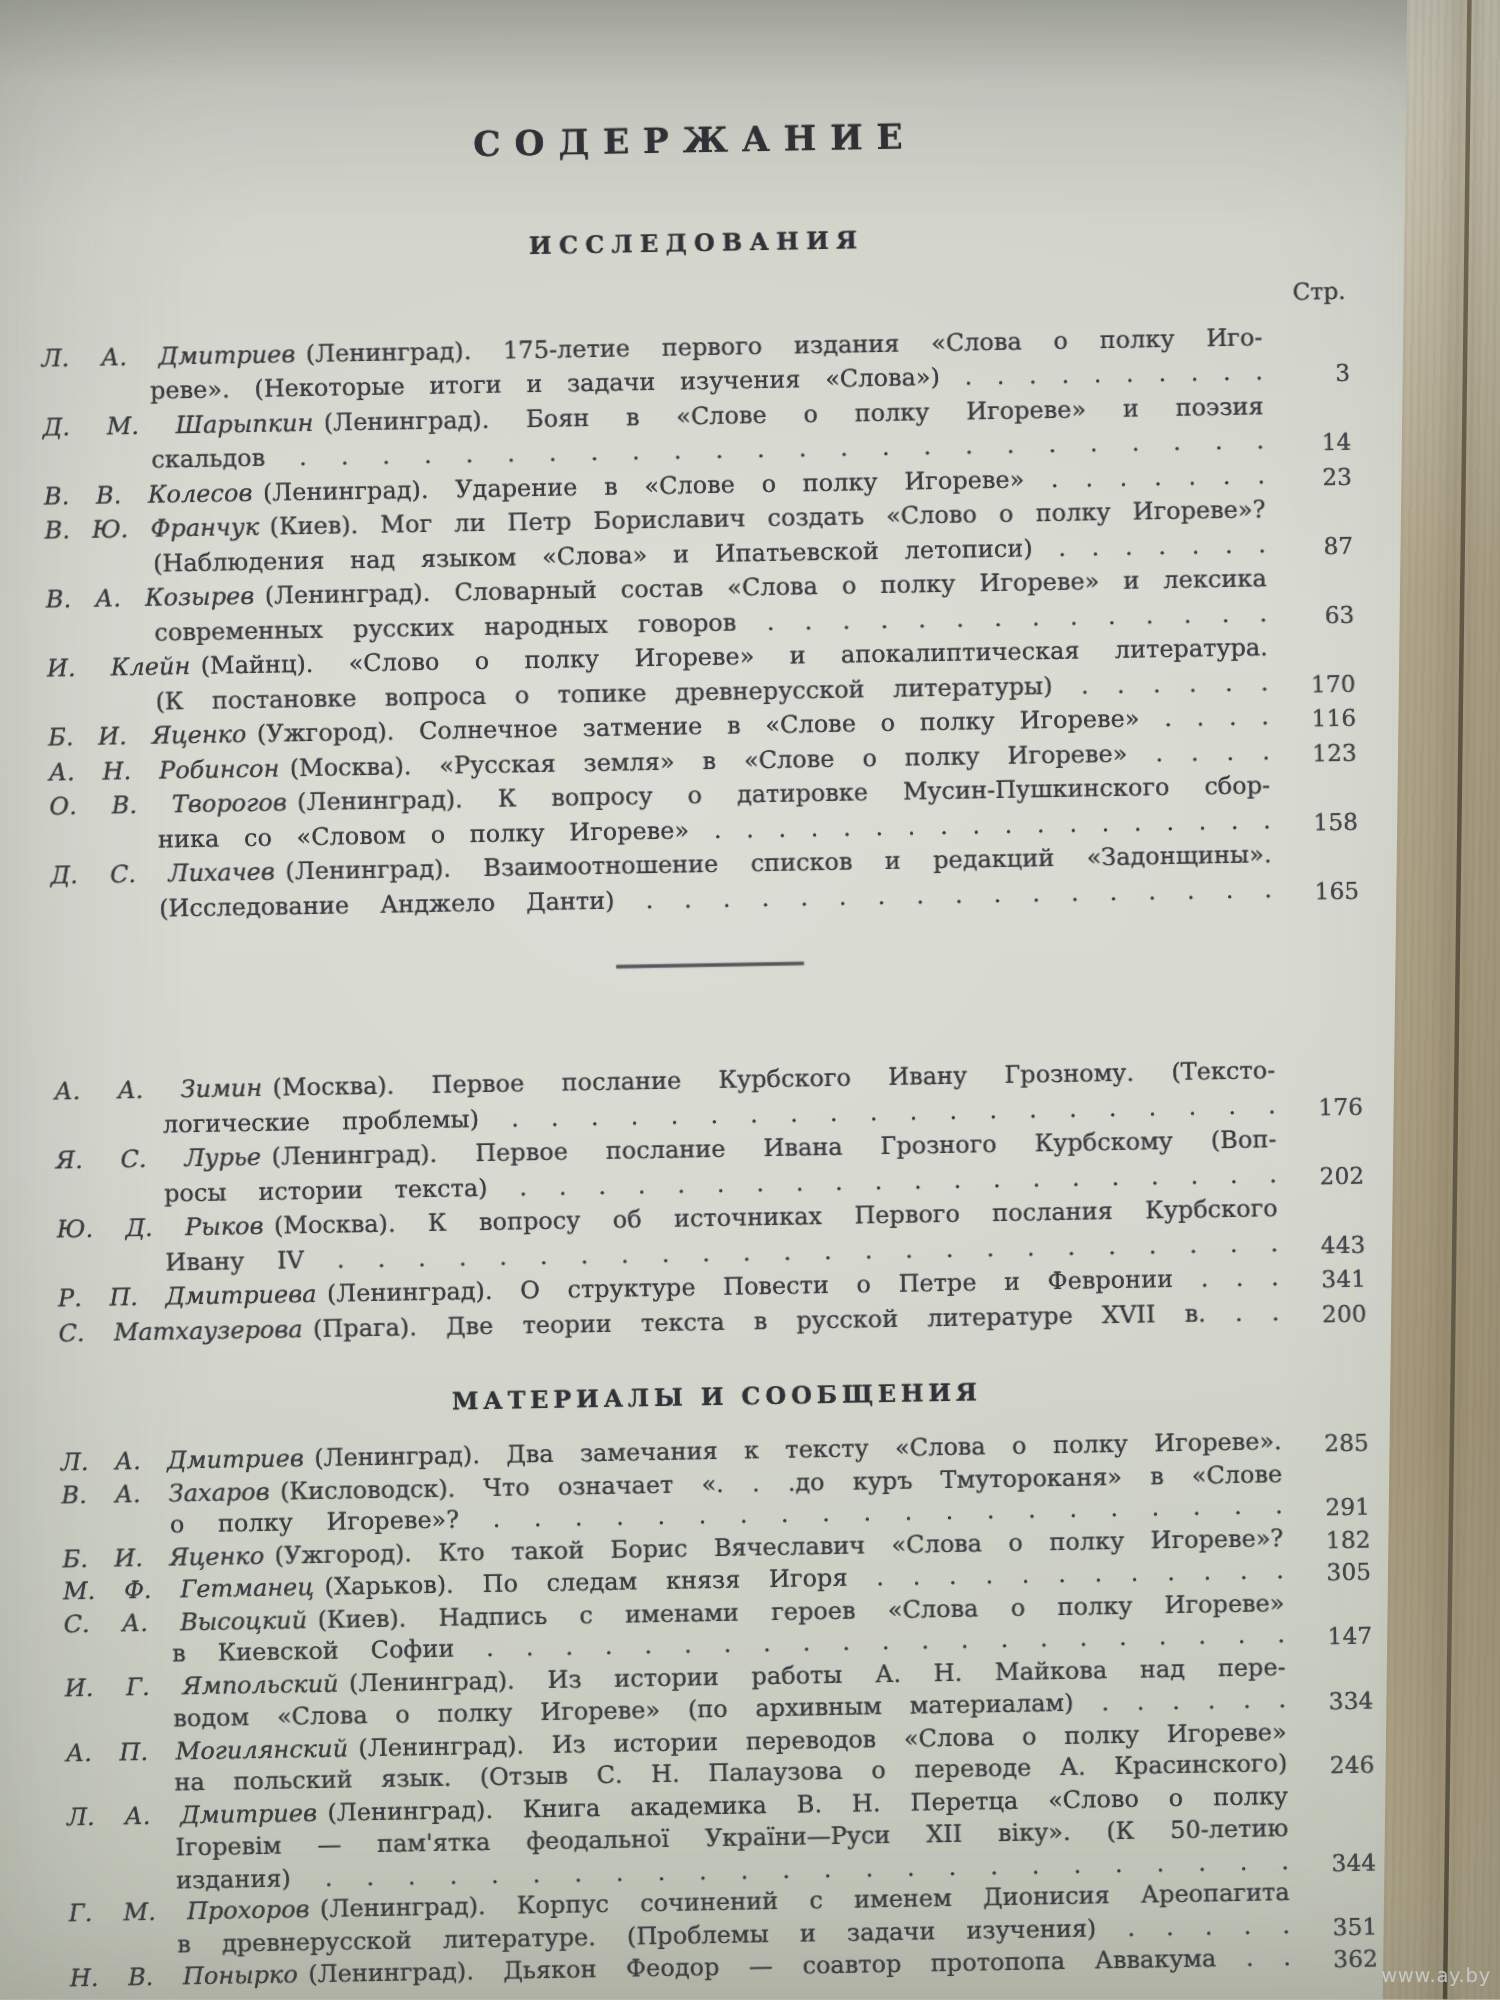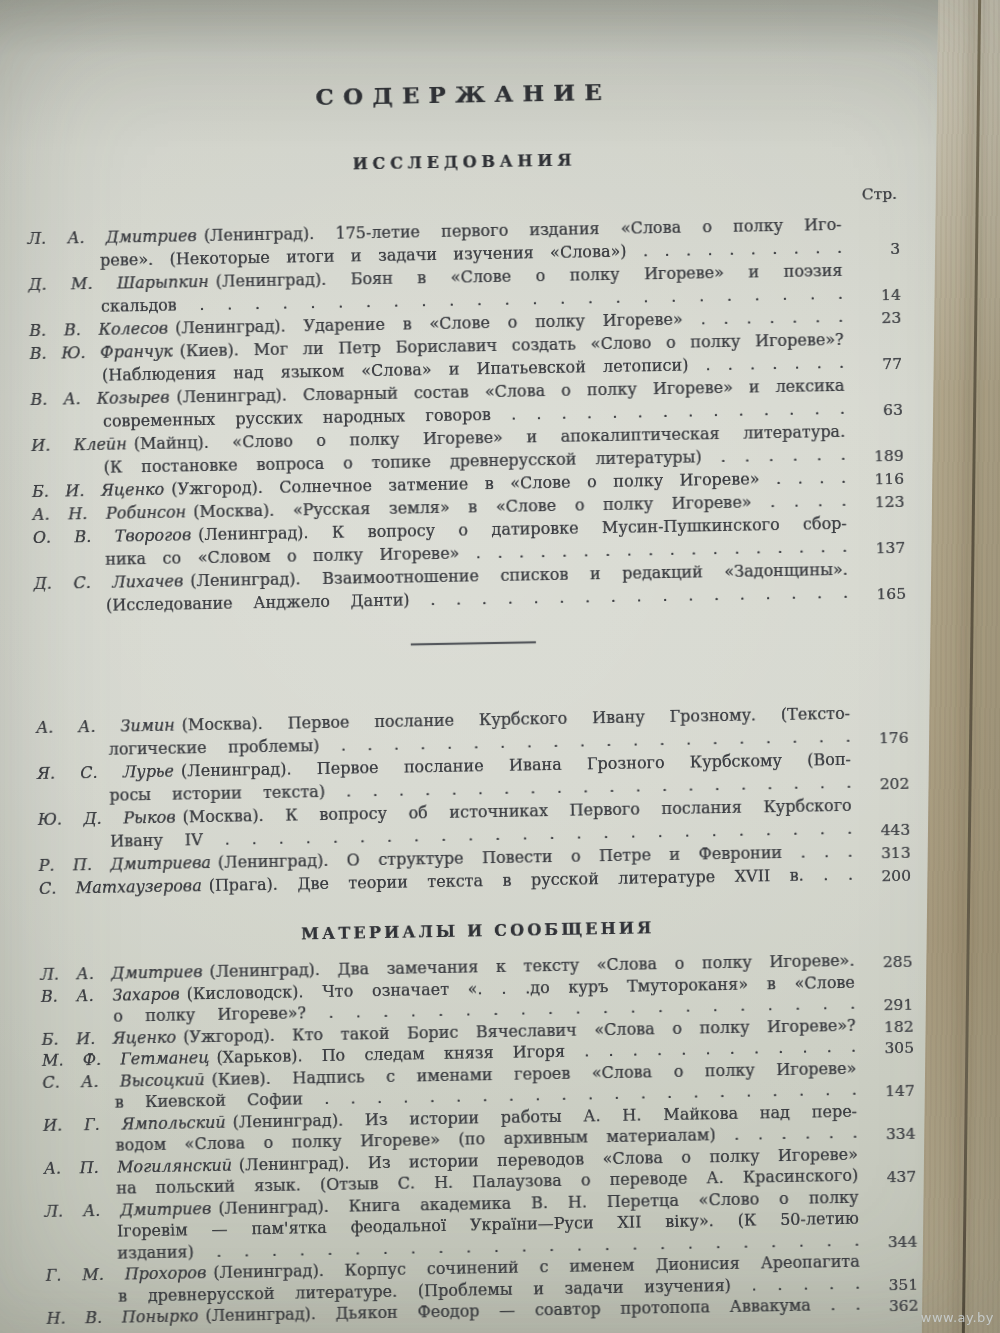--- a/index.html
+++ b/index.html
@@ -91,44 +91,44 @@
             <div class="line cont">скальдов . . . . . . . . . . . . . . . . . . . . . . . .</div>
             <span class="pg">14</span>
           </div>
           <div class="entry">
             <div class="line first"><span class="au">В. В. Колесов</span><span>(Ленинград). Ударение в «Слове о полку Игореве» . . . . . . .</span></div>
             <span class="pg">23</span>
           </div>
           <div class="entry">
             <div class="line first"><span class="au">В. Ю. Франчук</span><span>(Киев). Мог ли Петр Бориславич создать «Слово о полку Игореве»?</span></div>
             <div class="line cont">(Наблюдения над языком «Слова» и Ипатьевской летописи) . . . . . . .</div>
-            <span class="pg">77</span>
+            <span class="pg">87</span>
           </div>
           <div class="entry">
             <div class="line first"><span class="au">В. А. Козырев</span><span>(Ленинград). Словарный состав «Слова о полку Игореве» и лексика</span></div>
             <div class="line cont">современных русских народных говоров . . . . . . . . . . . . . .</div>
             <span class="pg">63</span>
           </div>
           <div class="entry">
             <div class="line first"><span class="au">И. Клейн</span><span>(Майнц). «Слово о полку Игореве» и апокалиптическая литература.</span></div>
             <div class="line cont">(К постановке вопроса о топике древнерусской литературы) . . . . . .</div>
-            <span class="pg">189</span>
+            <span class="pg">170</span>
           </div>
           <div class="entry">
             <div class="line first"><span class="au">Б. И. Яценко</span><span>(Ужгород). Солнечное затмение в «Слове о полку Игореве» . . . .</span></div>
             <span class="pg">116</span>
           </div>
           <div class="entry">
             <div class="line first"><span class="au">А. Н. Робинсон</span><span>(Москва). «Русская земля» в «Слове о полку Игореве» . . . .</span></div>
             <span class="pg">123</span>
           </div>
           <div class="entry">
             <div class="line first"><span class="au">О. В. Творогов</span><span>(Ленинград). К вопросу о датировке Мусин-Пушкинского сбор-</span></div>
             <div class="line cont">ника со «Словом о полку Игореве» . . . . . . . . . . . . . . . . . .</div>
-            <span class="pg">137</span>
+            <span class="pg">158</span>
           </div>
           <div class="entry">
             <div class="line first"><span class="au">Д. С. Лихачев</span><span>(Ленинград). Взаимоотношение списков и редакций «Задонщины».</span></div>
             <div class="line cont">(Исследование Анджело Данти) . . . . . . . . . . . . . . . . .</div>
             <span class="pg">165</span>
           </div>
         </div>
         <div class="divider"></div>
         <div class="entries e1">
           <div class="entry">
@@ -141,21 +141,21 @@
             <div class="line cont">росы истории текста) . . . . . . . . . . . . . . . . . . . .</div>
             <span class="pg">202</span>
           </div>
           <div class="entry">
             <div class="line first"><span class="au">Ю. Д. Рыков</span><span>(Москва). К вопросу об источниках Первого послания Курбского</span></div>
             <div class="line cont">Ивану IV . . . . . . . . . . . . . . . . . . . . . . . .</div>
             <span class="pg">443</span>
           </div>
           <div class="entry">
             <div class="line first"><span class="au">Р. П. Дмитриева</span><span>(Ленинград). О структуре Повести о Петре и Февронии . . .</span></div>
-            <span class="pg">313</span>
+            <span class="pg">341</span>
           </div>
           <div class="entry">
             <div class="line first"><span class="au">С. Матхаузерова</span><span>(Прага). Две теории текста в русской литературе XVII в. . .</span></div>
             <span class="pg">200</span>
           </div>
         </div>
         <div class="sec-heading sh2">МАТЕРИАЛЫ И СООБЩЕНИЯ</div>
         <div class="entries e2">
           <div class="entry">
             <div class="line first"><span class="au">Л. А. Дмитриев</span><span>(Ленинград). Два замечания к тексту «Слова о полку Игореве».</span></div>
@@ -180,21 +180,21 @@
             <span class="pg">147</span>
           </div>
           <div class="entry">
             <div class="line first"><span class="au">И. Г. Ямпольский</span><span>(Ленинград). Из истории работы А. Н. Майкова над пере-</span></div>
             <div class="line cont">водом «Слова о полку Игореве» (по архивным материалам) . . . . . .</div>
             <span class="pg">334</span>
           </div>
           <div class="entry">
             <div class="line first"><span class="au">А. П. Могилянский</span><span>(Ленинград). Из истории переводов «Слова о полку Игореве»</span></div>
             <div class="line cont">на польский язык. (Отзыв С. Н. Палаузова о переводе А. Красинского)</div>
-            <span class="pg">437</span>
+            <span class="pg">246</span>
           </div>
           <div class="entry">
             <div class="line first"><span class="au">Л. А. Дмитриев</span><span>(Ленинград). Книга академика В. Н. Перетца «Слово о полку</span></div>
             <div class="line cont">Ігоревім — пам'ятка феодальної України—Руси XII віку». (К 50-летию</div>
             <div class="line cont">издания) . . . . . . . . . . . . . . . . . . . . . . . .</div>
             <span class="pg">344</span>
           </div>
           <div class="entry">
             <div class="line first"><span class="au">Г. М. Прохоров</span><span>(Ленинград). Корпус сочинений с именем Дионисия Ареопагита</span></div>
             <div class="line cont">в древнерусской литературе. (Проблемы и задачи изучения) . . . . .</div>

